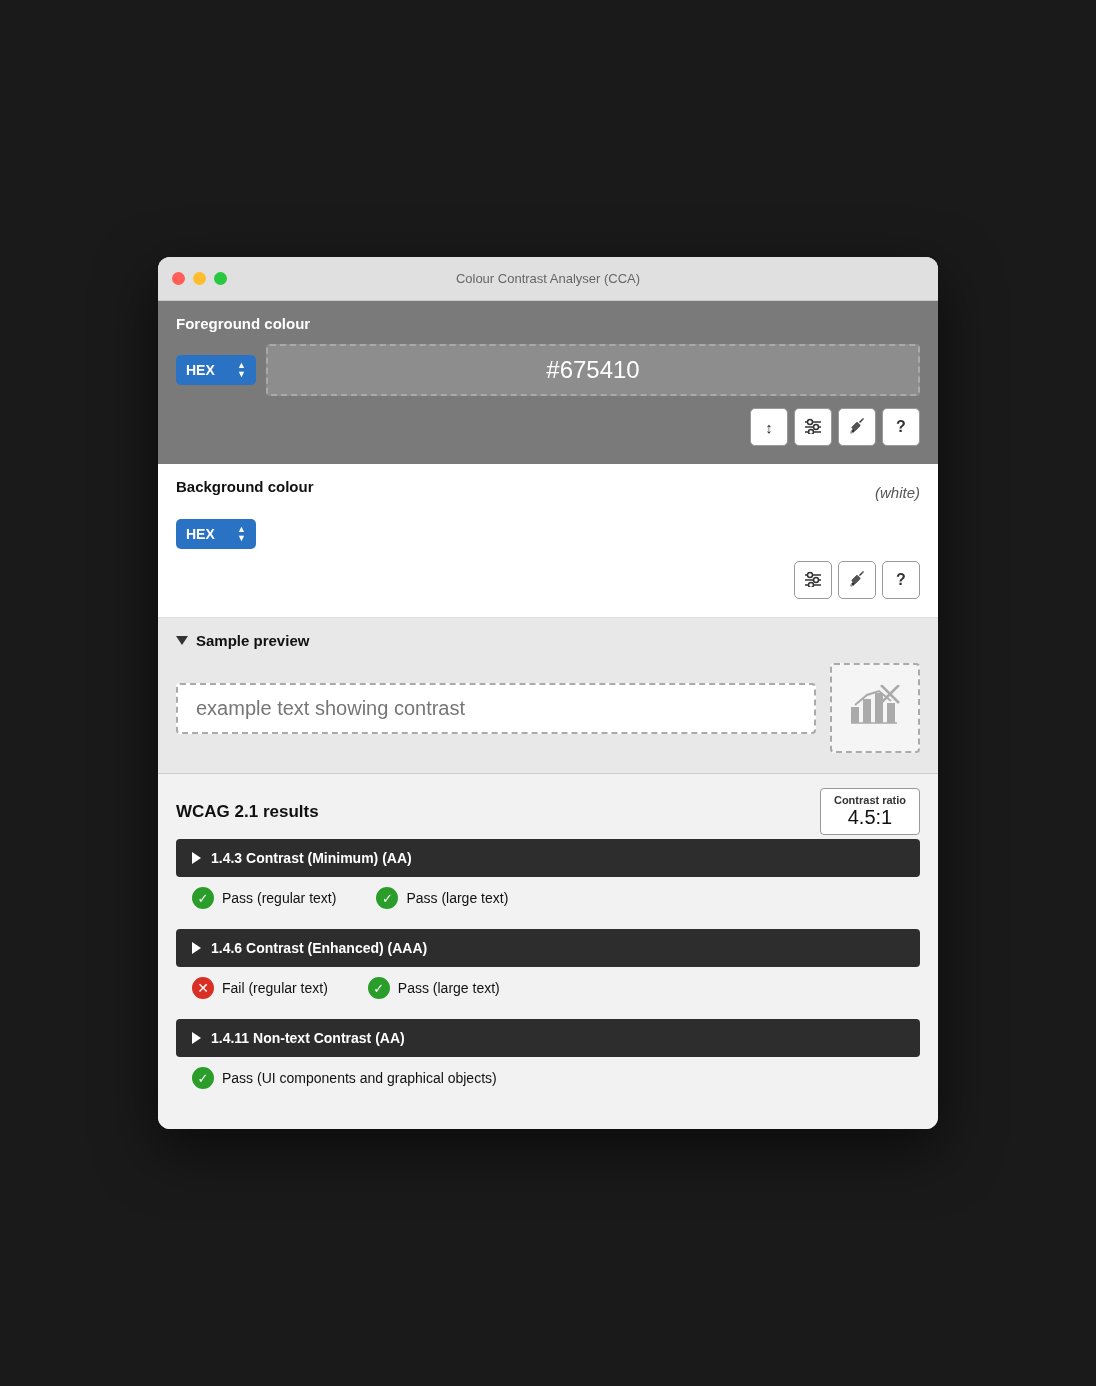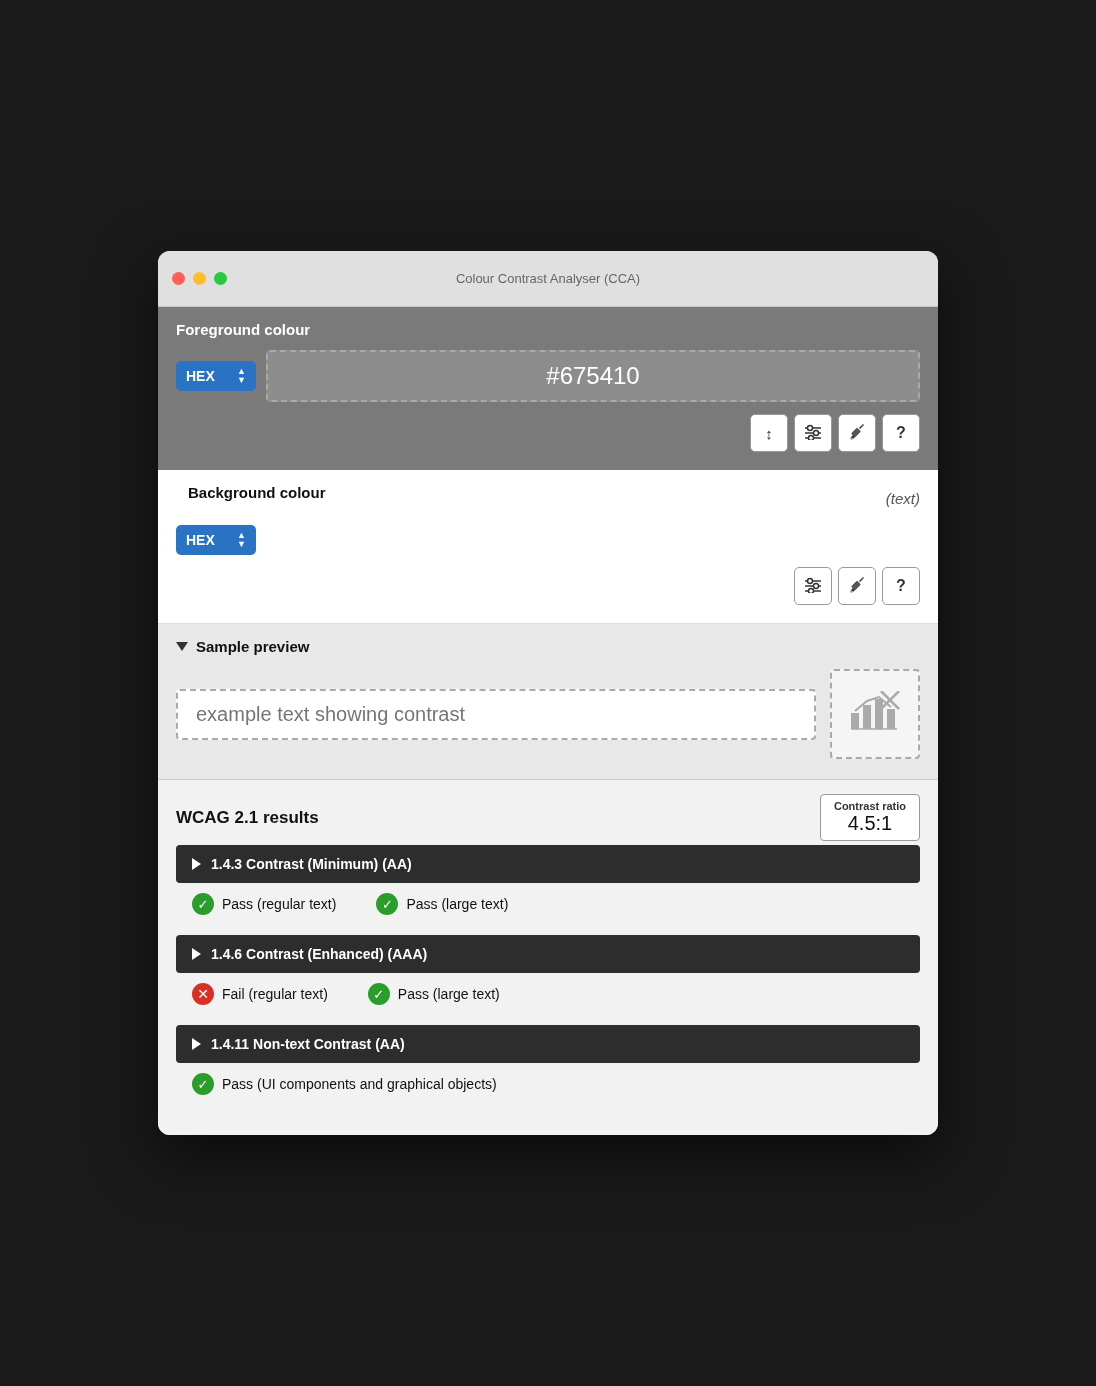--- a/index.html
+++ b/index.html
@@ -13,21 +13,21 @@
     }
     .window {
       width: 780px;
       background: #f0f0f0;
       border-radius: 12px;
       overflow: hidden;
       box-shadow: 0 20px 60px rgba(0,0,0,0.6);
     }
     .titlebar {
       background: #e0e0e0;
-      height: 56px;
+      height: 44px;
       display: flex;
       align-items: center;
       justify-content: center;
       position: relative;
       border-bottom: 1px solid #c8c8c8;
     }
     .titlebar-buttons {
       position: absolute;
       left: 14px;
       display: flex;
@@ -125,21 +125,20 @@
       border-bottom: 1px solid #ddd;
     }
     .bg-header {
       display: flex;
       justify-content: space-between;
       align-items: center;
       margin-bottom: 12px;
     }
     .bg-section .section-label {
       color: #111;
-      margin-left: 12px;
     }
     .colour-name-tag {
       font-size: 15px;
       color: #555;
       font-style: italic;
     }
     .bg-section .colour-value-box {
       border: 1px solid #bbb;
       background: #fff;
       color: #333;
@@ -347,21 +346,21 @@
       </button>
       <button class="tool-btn">
         <span style="font-weight:700; font-size:16px;">?</span>
       </button>
     </div>
   </div>
 
   <div class="bg-section">
     <div class="bg-header">
       <div class="section-label">Background colour</div>
-      <span class="colour-name-tag">(text)</span>
+      <span class="colour-name-tag">(white)</span>
     </div>
     <div class="colour-input-row">
       <button class="hex-dropdown">
         <span>HEX</span>
         <span class="arrows">▲<br>▼</span>
       </button>
     </div>
     <div class="toolbar-row">
       <button class="tool-btn">
         <span>

